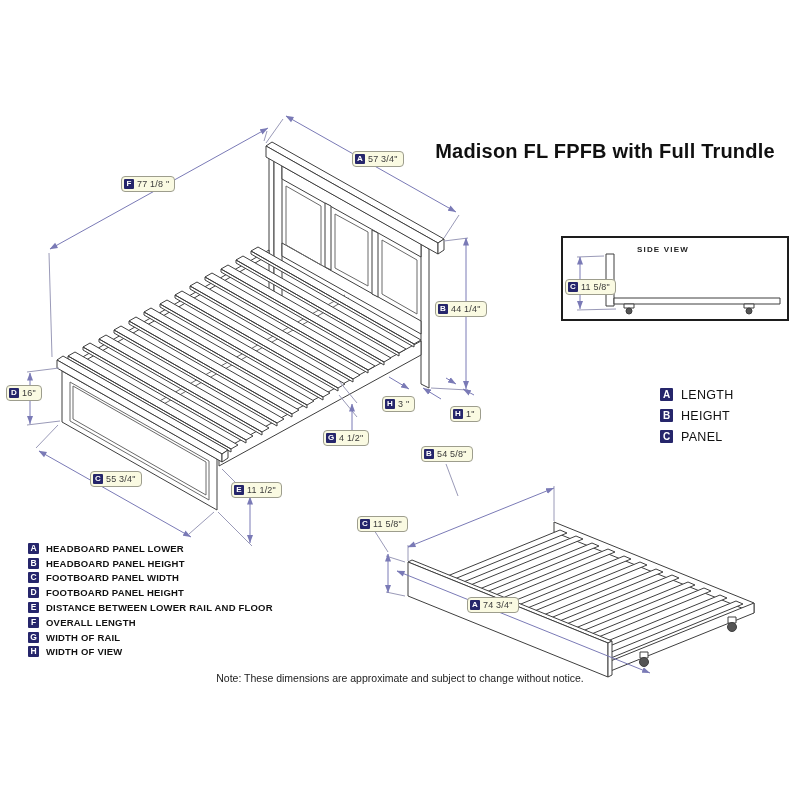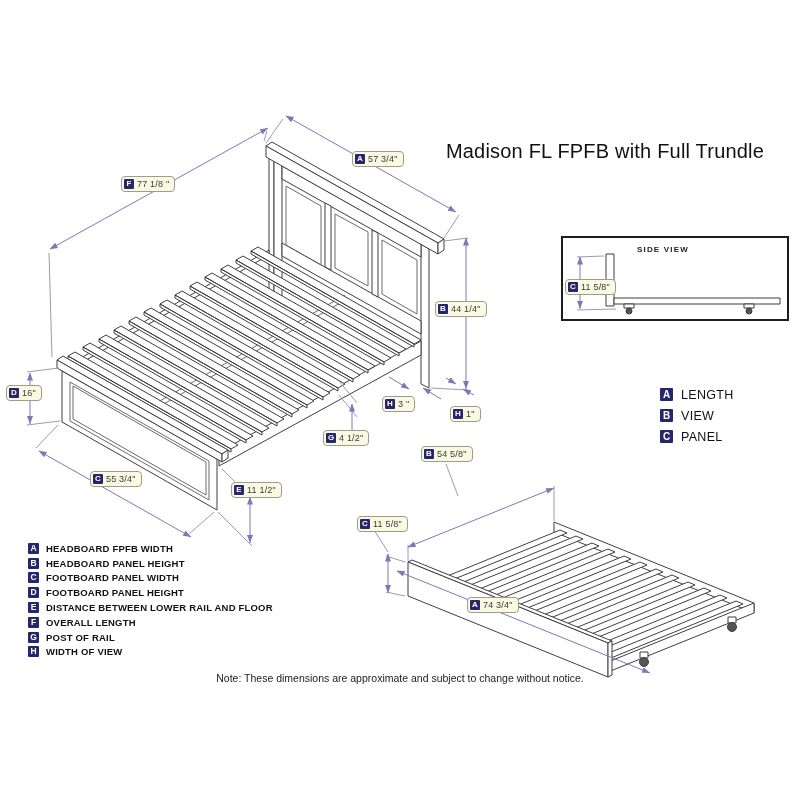--- a/index.html
+++ b/index.html
@@ -1,18 +1,18 @@
 <!DOCTYPE html>
 <html><head>
 <meta charset="utf-8">
 <style>
   html,body{margin:0;padding:0;background:#fff}
   .canvas{position:relative;width:800px;height:800px;background:#fff;font-family:"Liberation Sans",sans-serif;overflow:hidden}
   .canvas > svg{position:absolute;left:0;top:0;z-index:1}
-  .title{position:absolute;left:415px;top:140px;width:380px;text-align:center;font-size:20px;font-weight:400;color:#101010;z-index:4;letter-spacing:0.2px}
+  .title{position:absolute;left:415px;top:140px;width:380px;text-align:center;font-size:20px;font-weight:700;color:#101010;z-index:4;letter-spacing:0.2px}
   .sv-title{position:absolute;left:562px;top:245px;width:202px;text-align:center;font-size:8px;font-weight:700;letter-spacing:1.2px;color:#222;z-index:4}
   .dlabel{position:absolute;display:flex;align-items:center;background:#fafae2;border:1px solid #9d9d8d;border-radius:4px;padding:1px 5px 1px 2px;height:12px;z-index:6}
   .dlabel .chip{flex:0 0 auto;width:10px;height:10px;margin-right:3px;background:#26266b;color:#fff;font-size:8px;font-weight:700;line-height:10px;text-align:center;border-radius:1px}
   .dlabel .dval{font-size:9px;color:#3a3a3a;white-space:nowrap;letter-spacing:0.2px}
   .measure-key{position:absolute;left:660px;top:384px;z-index:4}
   .mk-row{display:flex;align-items:center;height:21px}
   .mk-chip{width:13px;height:13px;background:#26266b;color:#fff;font-weight:700;font-size:10px;line-height:13px;text-align:center;margin-right:8px;border-radius:1px}
   .mk-label{font-size:12.5px;font-weight:400;color:#111;letter-spacing:0.3px}
   .legend{position:absolute;left:28px;top:541px;z-index:4}
   .lg-row{display:flex;align-items:center;height:14.8px}
@@ -235,32 +235,32 @@
     <span class="dval">11 5/8"</span>
   </div>
 
   <div class="measure-key">
     <div class="mk-row">
       <span class="mk-chip">A</span>
       <span class="mk-label">LENGTH</span>
     </div>
     <div class="mk-row">
       <span class="mk-chip">B</span>
-      <span class="mk-label">VIEW</span>
+      <span class="mk-label">HEIGHT</span>
     </div>
     <div class="mk-row">
       <span class="mk-chip">C</span>
       <span class="mk-label">PANEL</span>
     </div>
   </div>
 
   <div class="legend">
     <div class="lg-row">
       <span class="lg-chip">A</span>
-      <span class="lg-label">HEADBOARD FPFB WIDTH</span>
+      <span class="lg-label">HEADBOARD PANEL LOWER</span>
     </div>
     <div class="lg-row">
       <span class="lg-chip">B</span>
       <span class="lg-label">HEADBOARD PANEL HEIGHT</span>
     </div>
     <div class="lg-row">
       <span class="lg-chip">C</span>
       <span class="lg-label">FOOTBOARD PANEL WIDTH</span>
     </div>
     <div class="lg-row">
@@ -270,21 +270,21 @@
     <div class="lg-row">
       <span class="lg-chip">E</span>
       <span class="lg-label">DISTANCE BETWEEN LOWER RAIL AND FLOOR</span>
     </div>
     <div class="lg-row">
       <span class="lg-chip">F</span>
       <span class="lg-label">OVERALL LENGTH</span>
     </div>
     <div class="lg-row">
       <span class="lg-chip">G</span>
-      <span class="lg-label">POST OF RAIL</span>
+      <span class="lg-label">WIDTH OF RAIL</span>
     </div>
     <div class="lg-row">
       <span class="lg-chip">H</span>
       <span class="lg-label">WIDTH OF VIEW</span>
     </div>
   </div>
 
 </div>
 
 </body></html>

